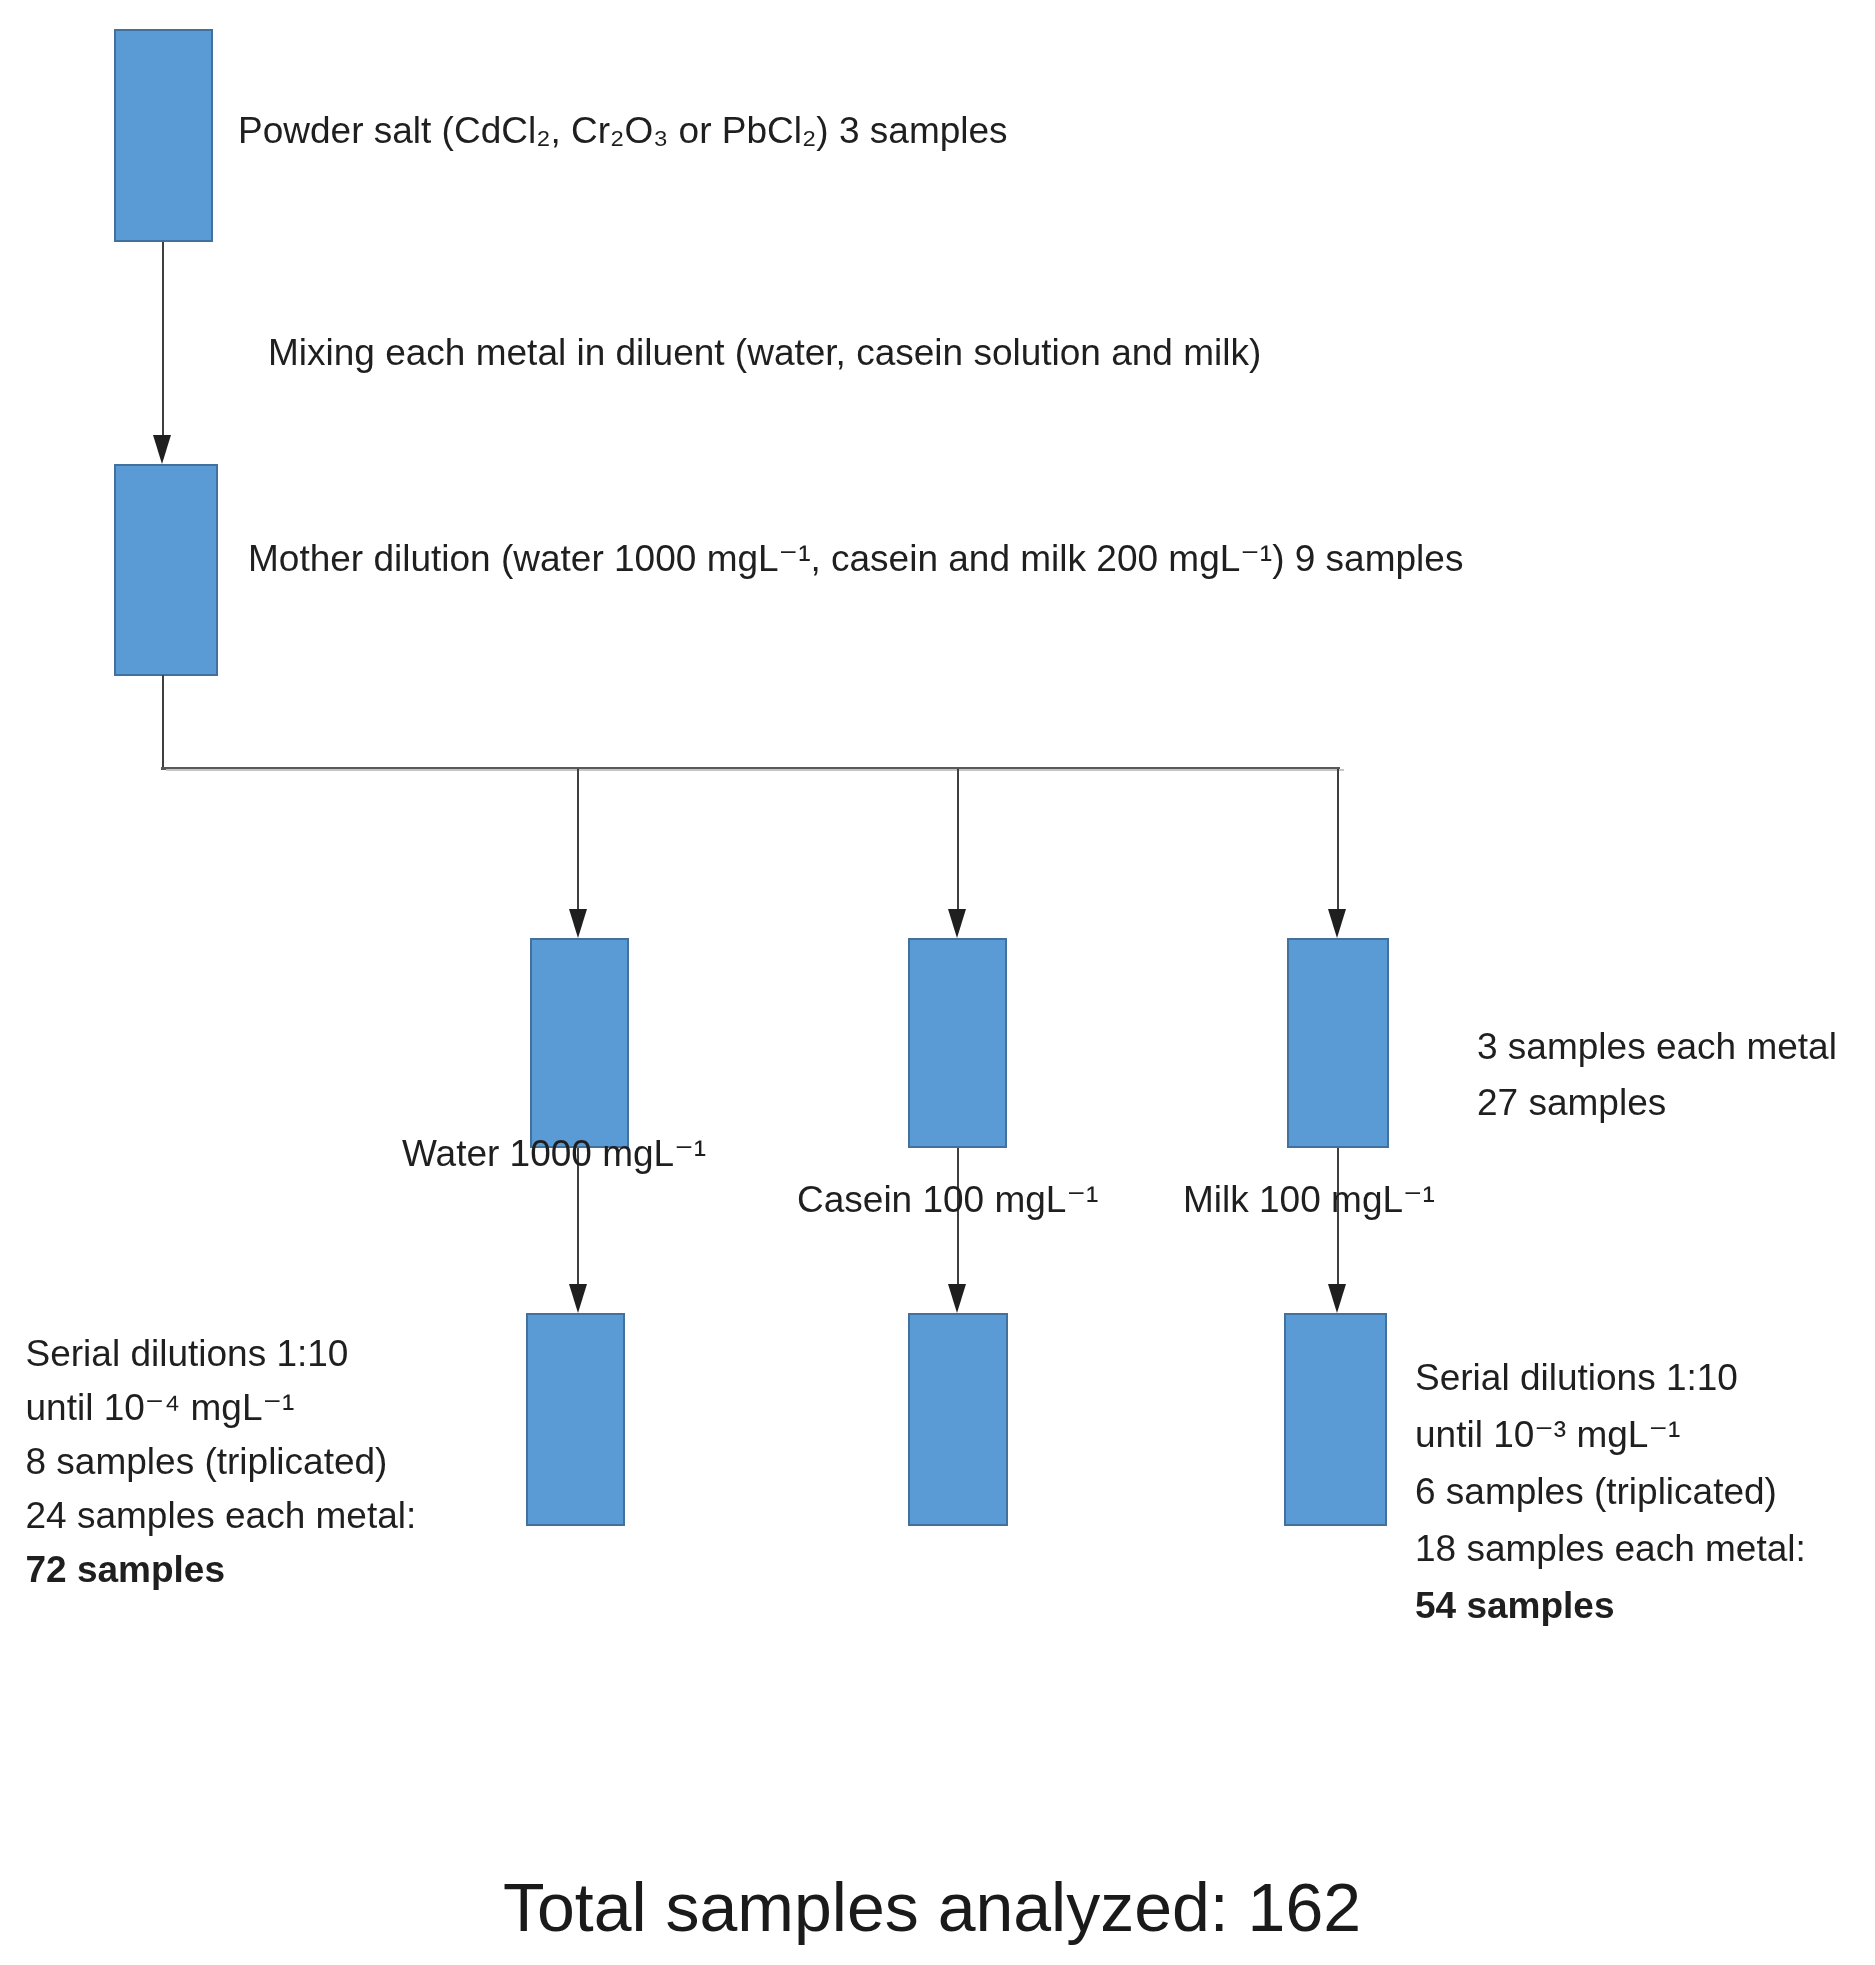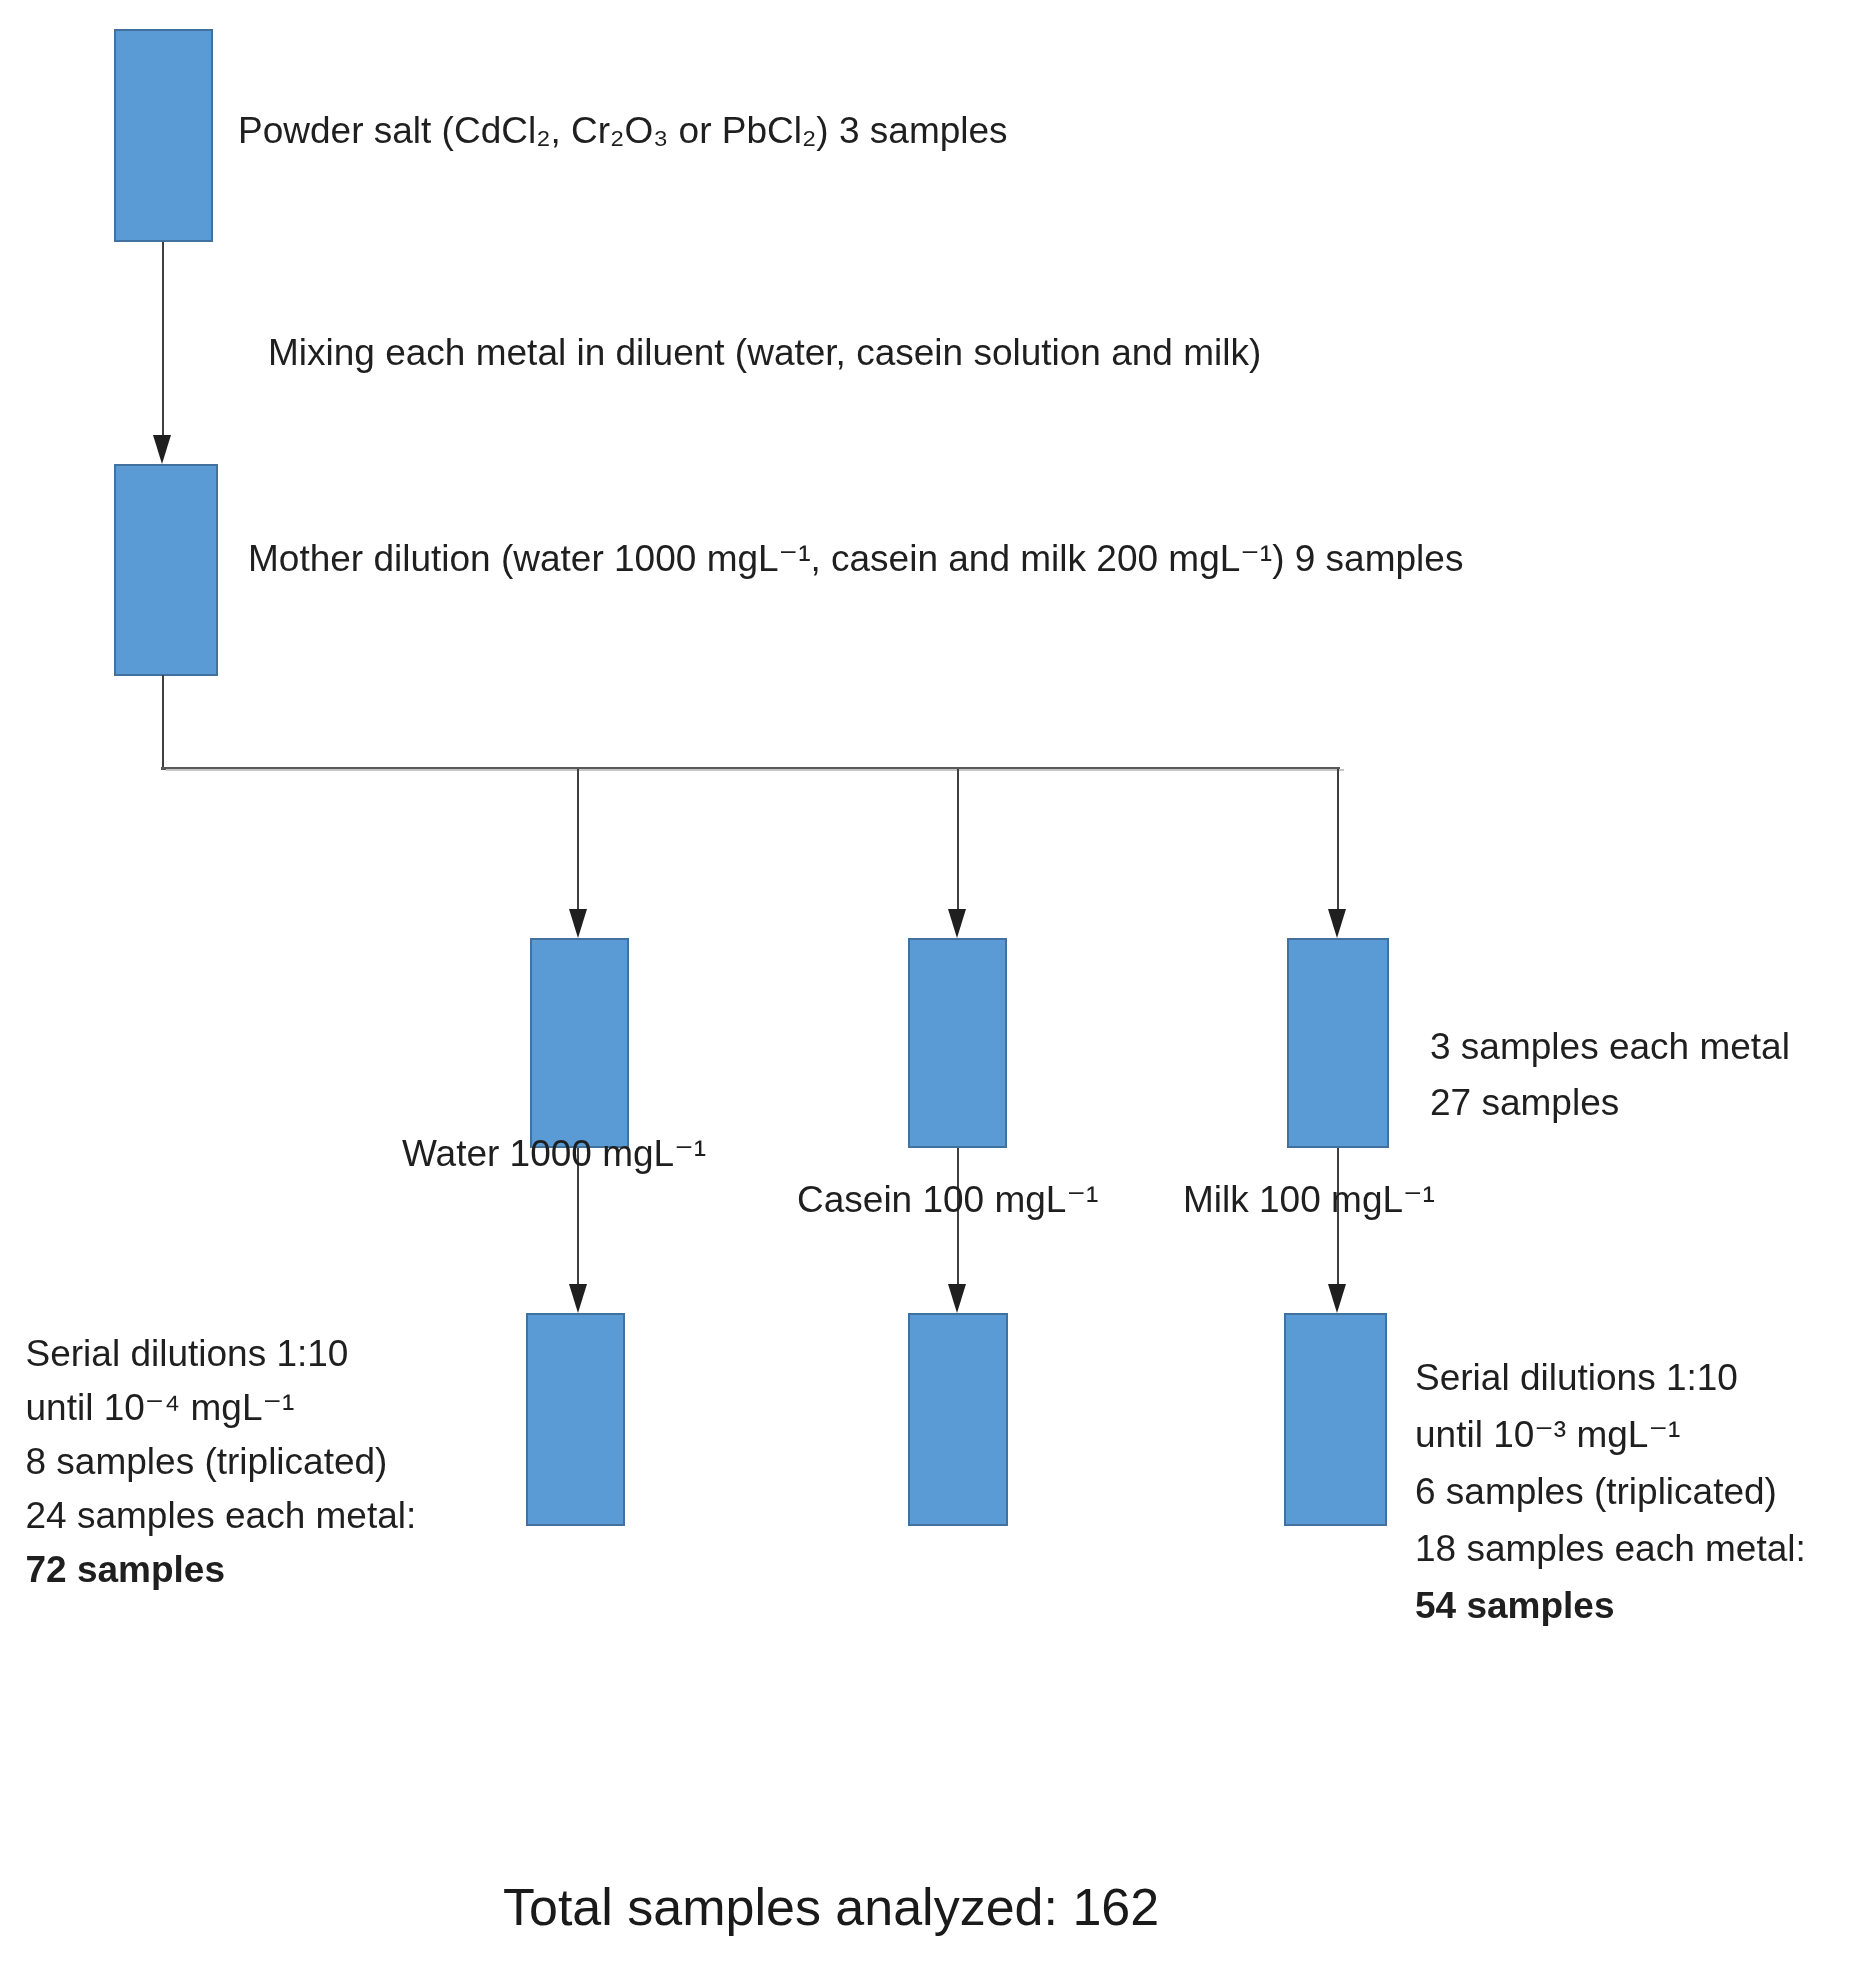--- a/index.html
+++ b/index.html
@@ -10,23 +10,23 @@
   .lbl{position:absolute;font-size:37px;line-height:43px;white-space:nowrap;color:#1f1f1f;}
   .vline{position:absolute;width:2px;background:#3f3f3f;}
   .ahead{position:absolute;width:0;height:0;border-left:9.8px solid transparent;
          border-right:9.8px solid transparent;border-top:29px solid #1f1f1f;}
   .hline{position:absolute;height:2.6px;background:#595959;}
   .hline-shadow{position:absolute;height:2px;background:#c6c6c6;}
   .tblock{position:absolute;font-size:37px;white-space:nowrap;color:#1f1f1f;}
   .tblock .ln{height:54px;line-height:54px;}
   .tblock.mid .ln,.tblock.right .ln{height:57px;line-height:57px;}
   .tblock .ln.bold{font-weight:700;}
-  .nblock{position:absolute;font-size:37px;white-space:nowrap;}
+  .nblock{position:absolute;font-size:37px;white-space:nowrap;margin-left:47px;}
   .nblock .ln{height:56px;line-height:56px;}
-  .total{position:absolute;font-size:52px;line-height:62px;white-space:nowrap;color:#1a1a1a;}
+  .total{position:absolute;font-size:68px;line-height:62px;white-space:nowrap;color:#1a1a1a;}
 </style>
 </head>
 <body>
 
 <div class="canvas">
 
   <div class="box" style="left:114px;top:29px;width:99px;height:213px;"></div>
   <div class="lbl" style="left:238px;top:109px;">Powder salt (CdCl₂, Cr₂O₃ or PbCl₂) 3 samples</div>
 
   <div class="vline" style="left:162px;top:242px;height:194px;"></div>

